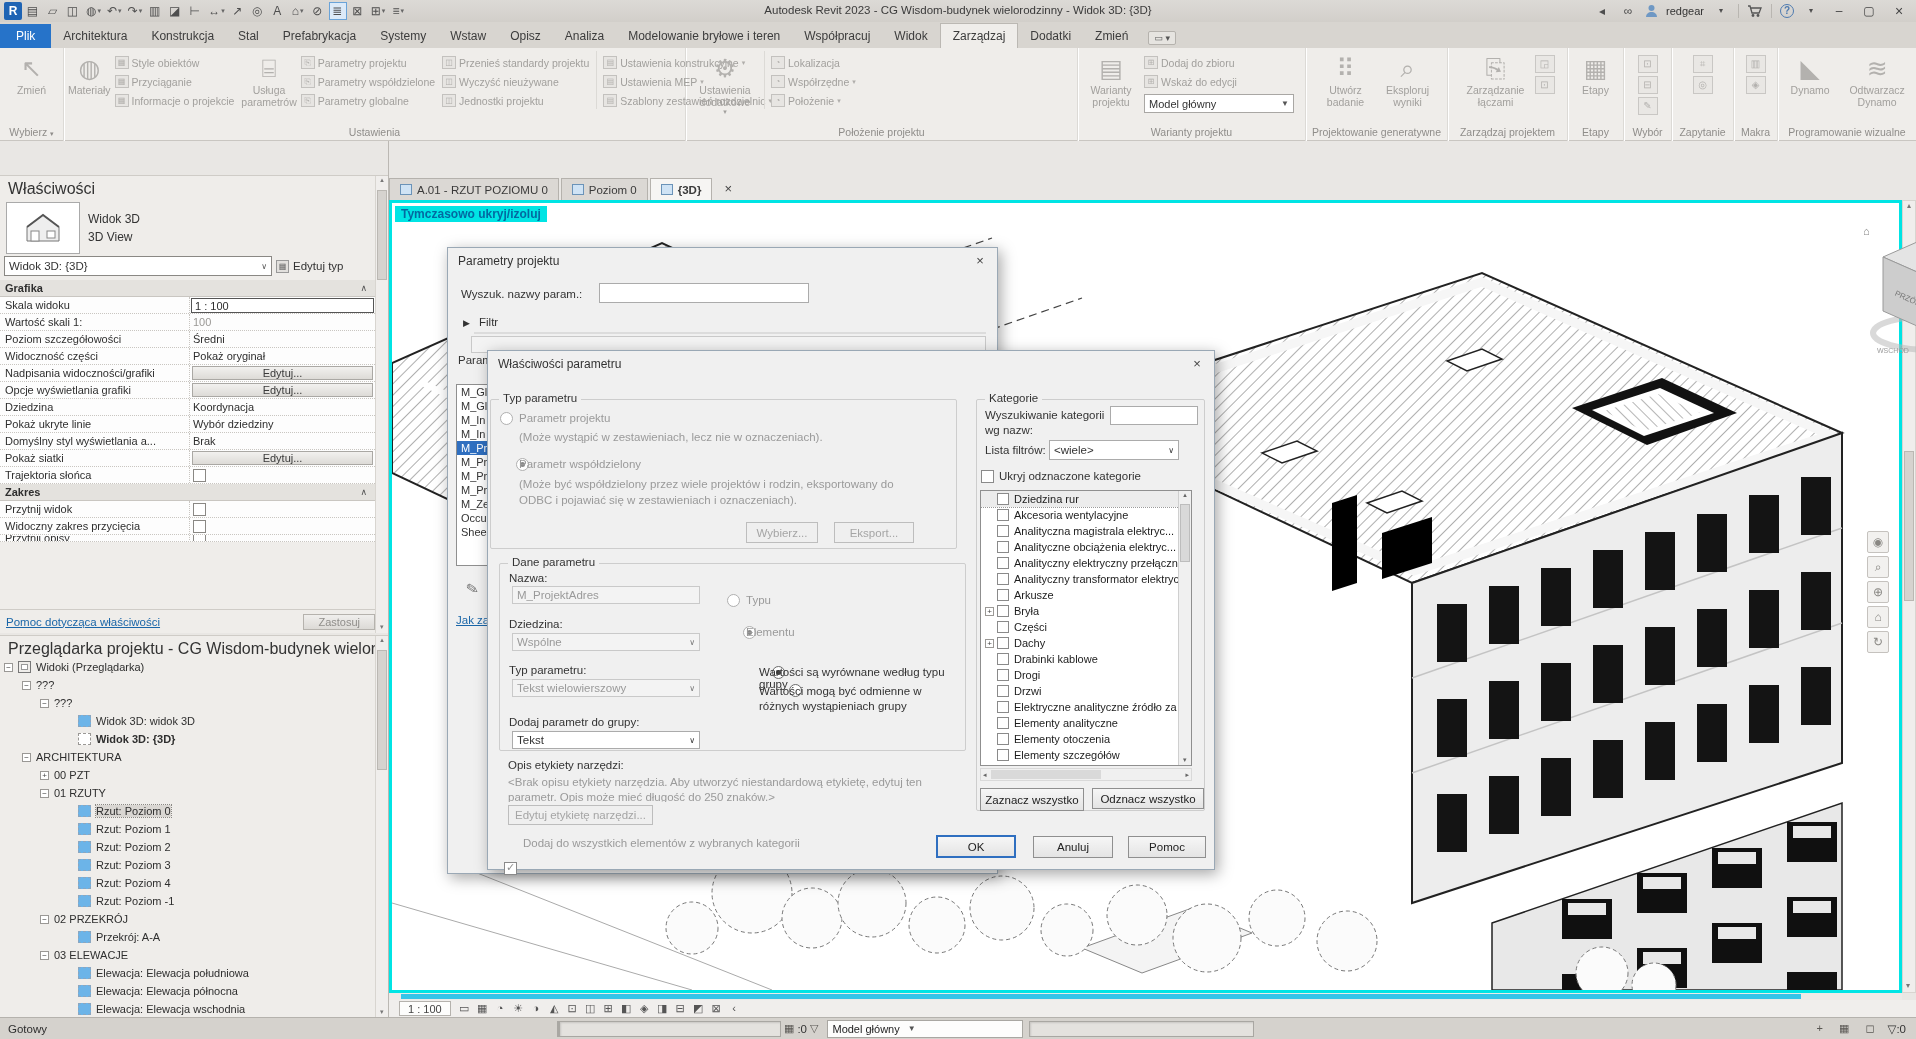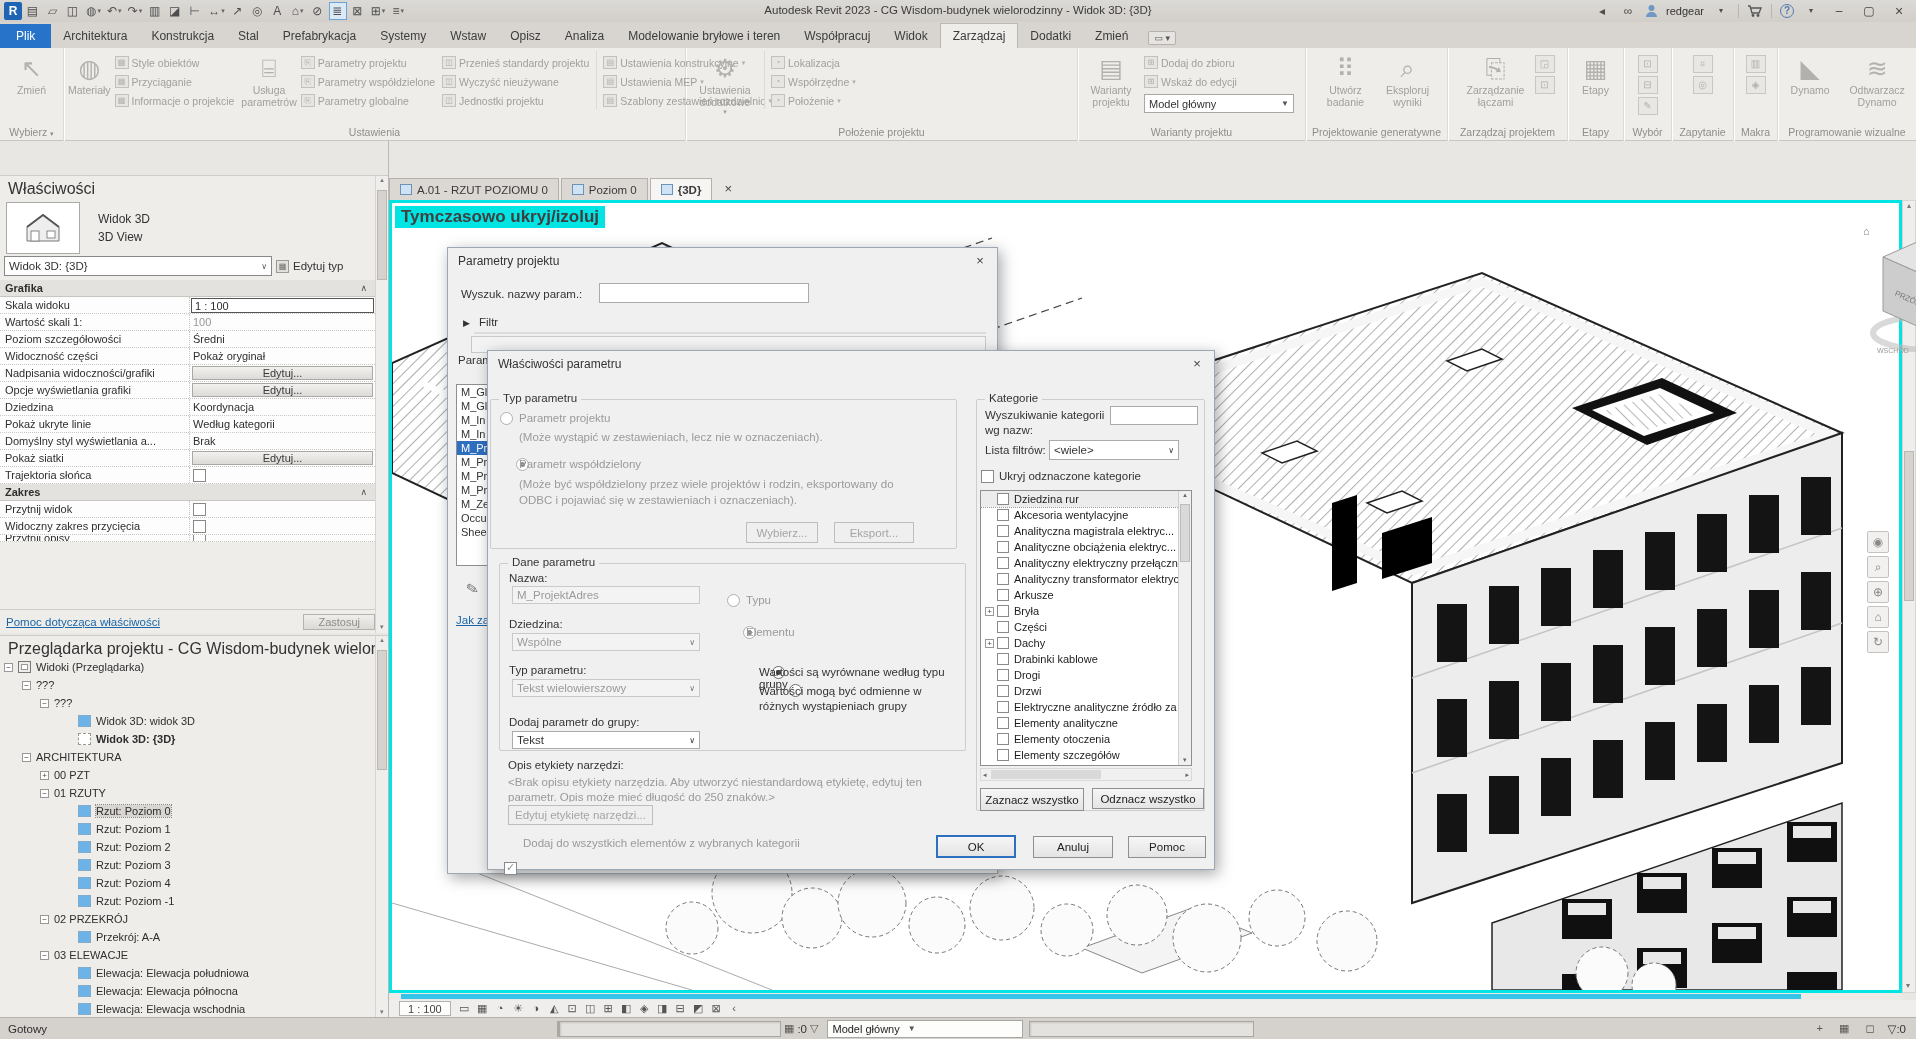--- a/index.html
+++ b/index.html
@@ -38,21 +38,21 @@
   .minicol{display:flex;flex-direction:column;gap:3px;padding-top:4px}
   .minico{width:20px;height:18px;border:1px solid #c9c7c4;background:#e9e7e4;color:#b3b1ae;font-size:10px;text-align:center;line-height:16px}
   .rdrop{width:150px;height:19px;border:1px solid #a9a7a4;background:#fff;font-size:11px;color:#333;display:flex;align-items:center;padding:0 4px;margin-top:2px}
   .rdrop .dd{margin-left:auto;font-size:8px;color:#555}
   
   #leftpanel{position:absolute;left:0;top:141px;width:389px;height:876px;background:#e9e7e4;border-right:1px solid #bbb8b3}
   .palhead{font-size:16px;color:#333;padding:4px 8px 2px}
   #props{position:absolute;left:0;top:34px;width:388px;height:458px;background:#efedea;border-top:1px solid #cfccc7}
   .pscroll{position:absolute;right:0;top:0;width:13px;height:100%;background:#f0eeec;border-left:1px solid #d8d5d0;font-size:7px;color:#777;text-align:center}
   .pscroll .thumb{position:absolute;left:1px;width:10px;background:#d6d3cf;border:1px solid #bbb8b3}
-  .prevrow{display:flex;margin:2px 6px;gap:18px;align-items:center}
+  .prevrow{display:flex;margin:2px 6px;gap:8px;align-items:center}
   .prevbox{width:74px;height:52px;background:#fff;border:1px solid #aaa;display:flex;align-items:center;justify-content:center}
   .prevtxt{font-size:12px;color:#333;line-height:1.5}
   .typesel{display:flex;margin:2px 4px;gap:4px;align-items:center}
   .typebox{width:268px;height:20px;border:1px solid #8a8884;background:#fff;font-size:11.5px;display:flex;align-items:center;padding:0 4px}
   .typebox .dd{margin-left:auto;font-size:8px;color:#555}
   .edittype{font-size:11.5px;color:#333;display:flex;gap:4px;align-items:center}
   .edittype .eico{width:13px;height:13px;border:1px solid #999;background:#e2e0dd;font-size:8px;line-height:11px;text-align:center;color:#666}
   #prows{position:absolute;left:0;top:104px;width:375px}
   .prow{display:flex;height:17px;border-bottom:1px dotted #c9c6c1;font-size:11px;align-items:center;background:#fdfdfd}
   .prow .plabel{width:190px;padding-left:5px;color:#2e2e2e;overflow:hidden;white-space:nowrap;border-right:1px dotted #c9c6c1;line-height:16px}
@@ -83,21 +83,21 @@
   .titem.sel .tlabel{background:#d9d6d2;outline:1px dotted #8a8884}
   
   #canvas{position:absolute;left:389px;top:141px;width:1527px;height:876px;background:#e9e7e4}
   #viewtabs{position:absolute;left:0;top:36px;height:23px;display:flex;align-items:flex-end;font-size:11.5px}
   .vtab{display:flex;align-items:center;gap:5px;background:#dbd8d4;border:1px solid #b5b2ad;border-bottom:none;padding:3px 10px;margin-right:2px;color:#3a3a3a;height:22px}
   .vtab.active{background:#f6f5f3;font-weight:bold}
   .vtico{width:12px;height:11px;background:#cfe3f5;border:1px solid #6b93b8}
   .vclose{margin-left:6px;margin-bottom:4px;font-size:13px;color:#444;padding:0 4px}
   #viewport{position:absolute;left:0;top:59px;width:1513px;height:793px;background:#fff;border:3px solid #00e4e4}
   #viewport svg{position:absolute;left:0;top:0}
-  #banner{position:absolute;left:3px;top:3px;background:#00e4e4;color:#404040;font-weight:bold;font-size:17px;padding:1px 6px;z-index:5}
+  #banner{position:absolute;left:3px;top:3px;background:#00e4e4;color:#0369a1;font-weight:bold;font-size:12px;padding:1px 6px;z-index:5}
   #vcube{position:absolute;right:40px;top:18px;z-index:4}
   #navbar{position:absolute;right:10px;top:328px;display:flex;flex-direction:column;gap:3px;z-index:4}
   .navbtn{width:22px;height:22px;border:1px solid #c5c2be;background:#f2f1ef;color:#8a8884;font-size:12px;text-align:center;line-height:20px;border-radius:2px}
   #vscroll{position:absolute;left:1513px;top:59px;width:14px;height:793px;background:#f0eeec;border:1px solid #d8d5d0;font-size:8px;color:#777;text-align:center}
   #vscroll .thumb{position:absolute;left:1px;top:250px;width:10px;height:150px;background:#d6d3cf;border:1px solid #bbb8b3}
   #hscroll{position:absolute;left:0;top:852px;width:1513px;height:7px;background:#eceae7}
   #hscroll .thumb{position:absolute;left:12px;top:1px;height:5px;width:1400px;background:#35c4e8}
   #viewbar{position:absolute;left:0;top:859px;width:1527px;height:17px;background:#f0eeec;display:flex;align-items:center;gap:6px;padding-left:10px;font-size:11px;color:#444}
   .scalebox{border:1px solid #b5b2ad;background:#fdfdfc;padding:0 8px;font-size:11px;height:15px;line-height:14px}
   .vbico{font-size:11px;color:#555;width:15px;text-align:center}
@@ -551,21 +551,21 @@
           <span class="pval">Edytuj...</span>
           <span class="caret"></span>
         </div>
         <div class="prow">
           <span class="plabel">Dziedzina</span>
           <span class="pval">Koordynacja</span>
           <span class="caret"></span>
         </div>
         <div class="prow">
           <span class="plabel">Pokaż ukryte linie</span>
-          <span class="pval">Według kategorii</span>
+          <span class="pval">Wybór dziedziny</span>
           <span class="caret"></span>
         </div>
         <div class="prow">
           <span class="plabel">Domyślny styl wyświetlania a...</span>
           <span class="pval">Brak</span>
           <span class="caret"></span>
         </div>
         <div class="prow v-btn">
           <span class="plabel">Pokaż siatki</span>
           <span class="pval">Edytuj...</span>

